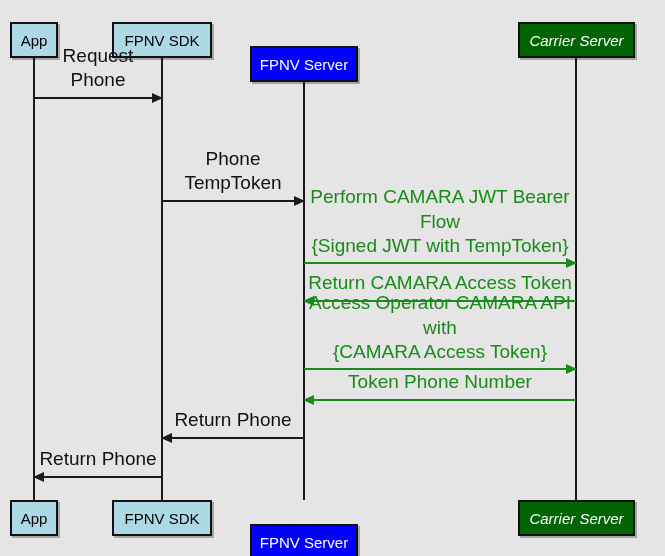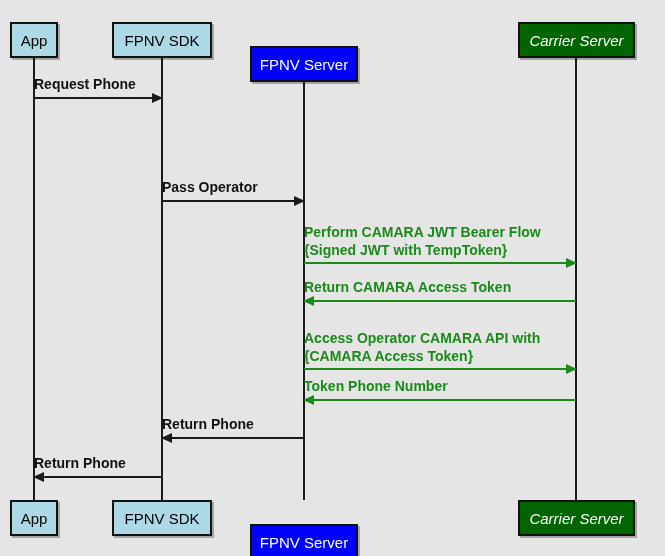--- a/index.html
+++ b/index.html
@@ -95,26 +95,25 @@
   .arrowhead.left.green {
     border-top: 5px solid transparent;
     border-bottom: 5px solid transparent;
     border-right: 11px solid #1a8a1a;
     left: -1px;
   }
 
   .msg-label {
     position: absolute;
     width: 100%;
-    text-align: left;
-    font-size: 14px;
+    text-align: center;
+    font-size: 19px;
     line-height: 1.3;
     white-space: pre-line;
     left: 0;
-    font-weight: bold;
   }
   .msg-label.black { color: #111111; }
   .msg-label.green { color: #1a8a1a; }
   .msg-label.one-line { bottom: 5px; }
   .msg-label.two-line { bottom: 4px; }
 </style>
 </head>
 <body>
 
 <div id="diagram">
@@ -153,21 +152,21 @@
 
   <div class="msg" style="left:34px; top:97px; width:128px; height:1px;">
     <div class="msg-line black" style="width:128px;"></div>
     <div class="arrowhead right black"></div>
     <div class="msg-label black one-line">Request Phone</div>
   </div>
 
   <div class="msg" style="left:162px; top:200px; width:142px; height:1px;">
     <div class="msg-line black" style="width:142px;"></div>
     <div class="arrowhead right black"></div>
-    <div class="msg-label black one-line">Pass Operator</div>
+    <div class="msg-label black one-line">Phone TempToken</div>
   </div>
 
   <div class="msg" style="left:304px; top:262px; width:272px; height:1px;">
     <div class="msg-line green" style="width:272px;"></div>
     <div class="arrowhead right green"></div>
     <div class="msg-label green two-line">Perform CAMARA JWT Bearer Flow
 {Signed JWT with TempToken}</div>
   </div>
 
   <div class="msg" style="left:304px; top:300px; width:272px; height:1px;">

